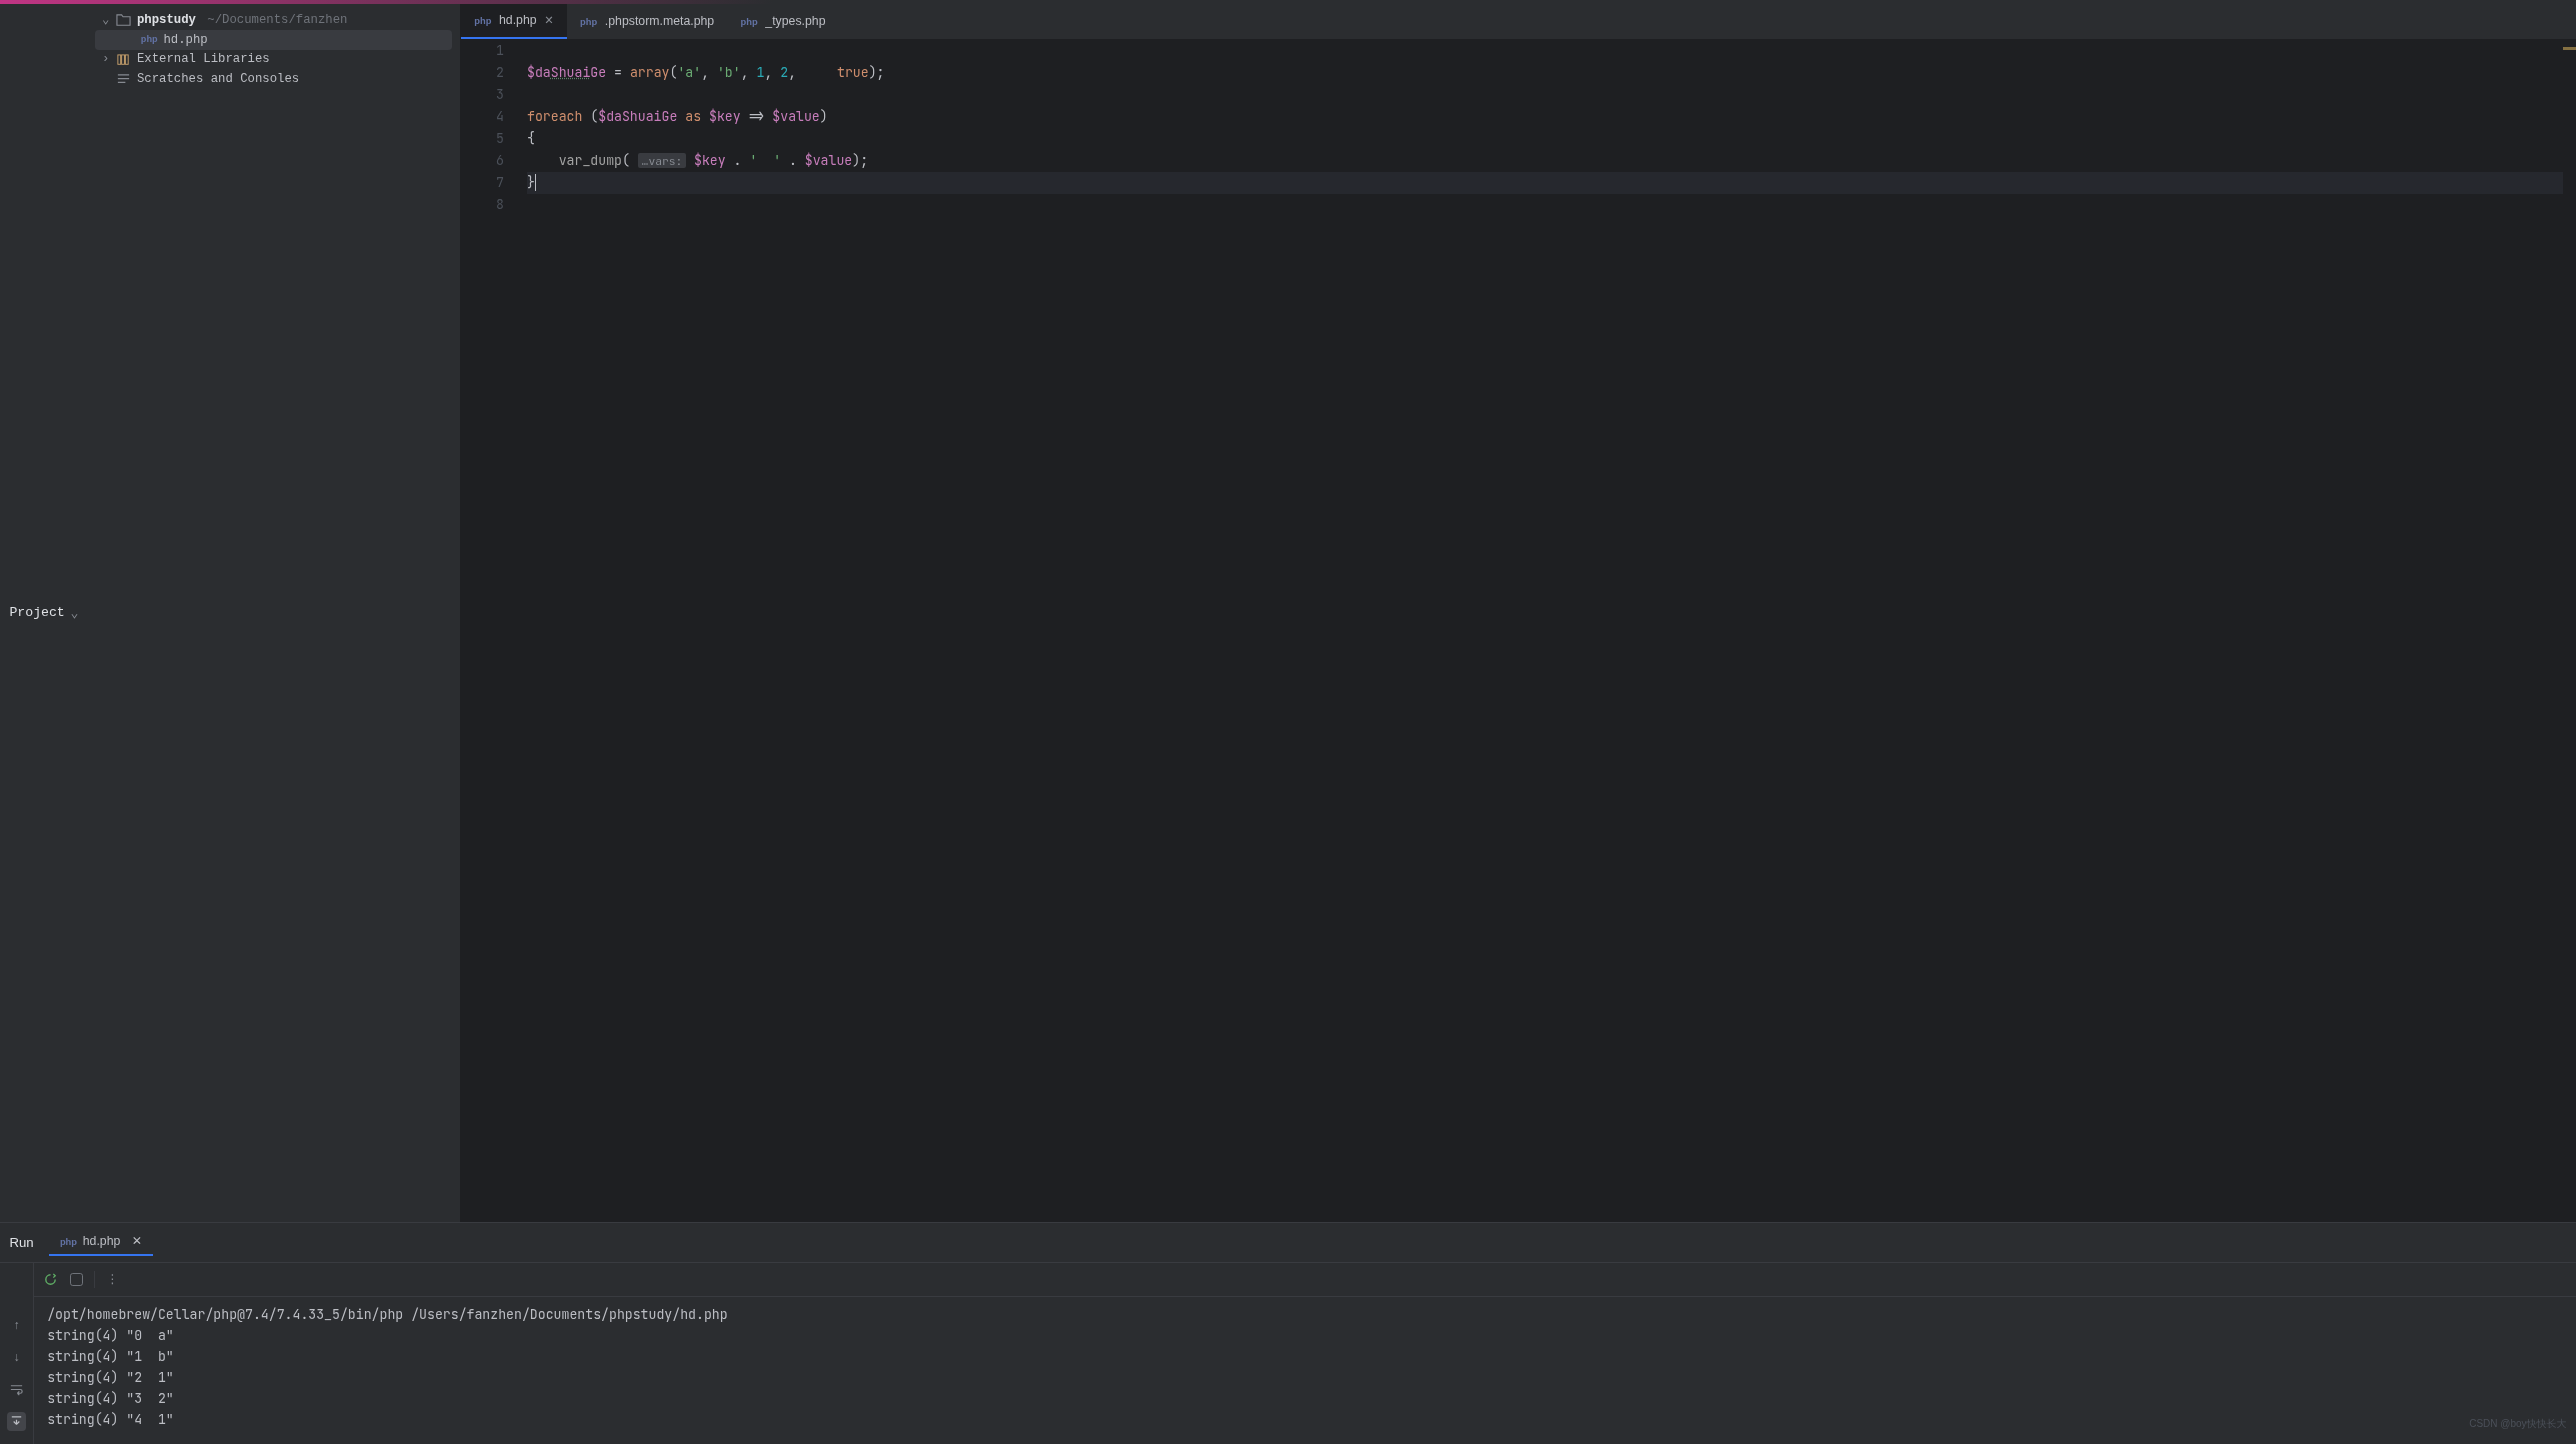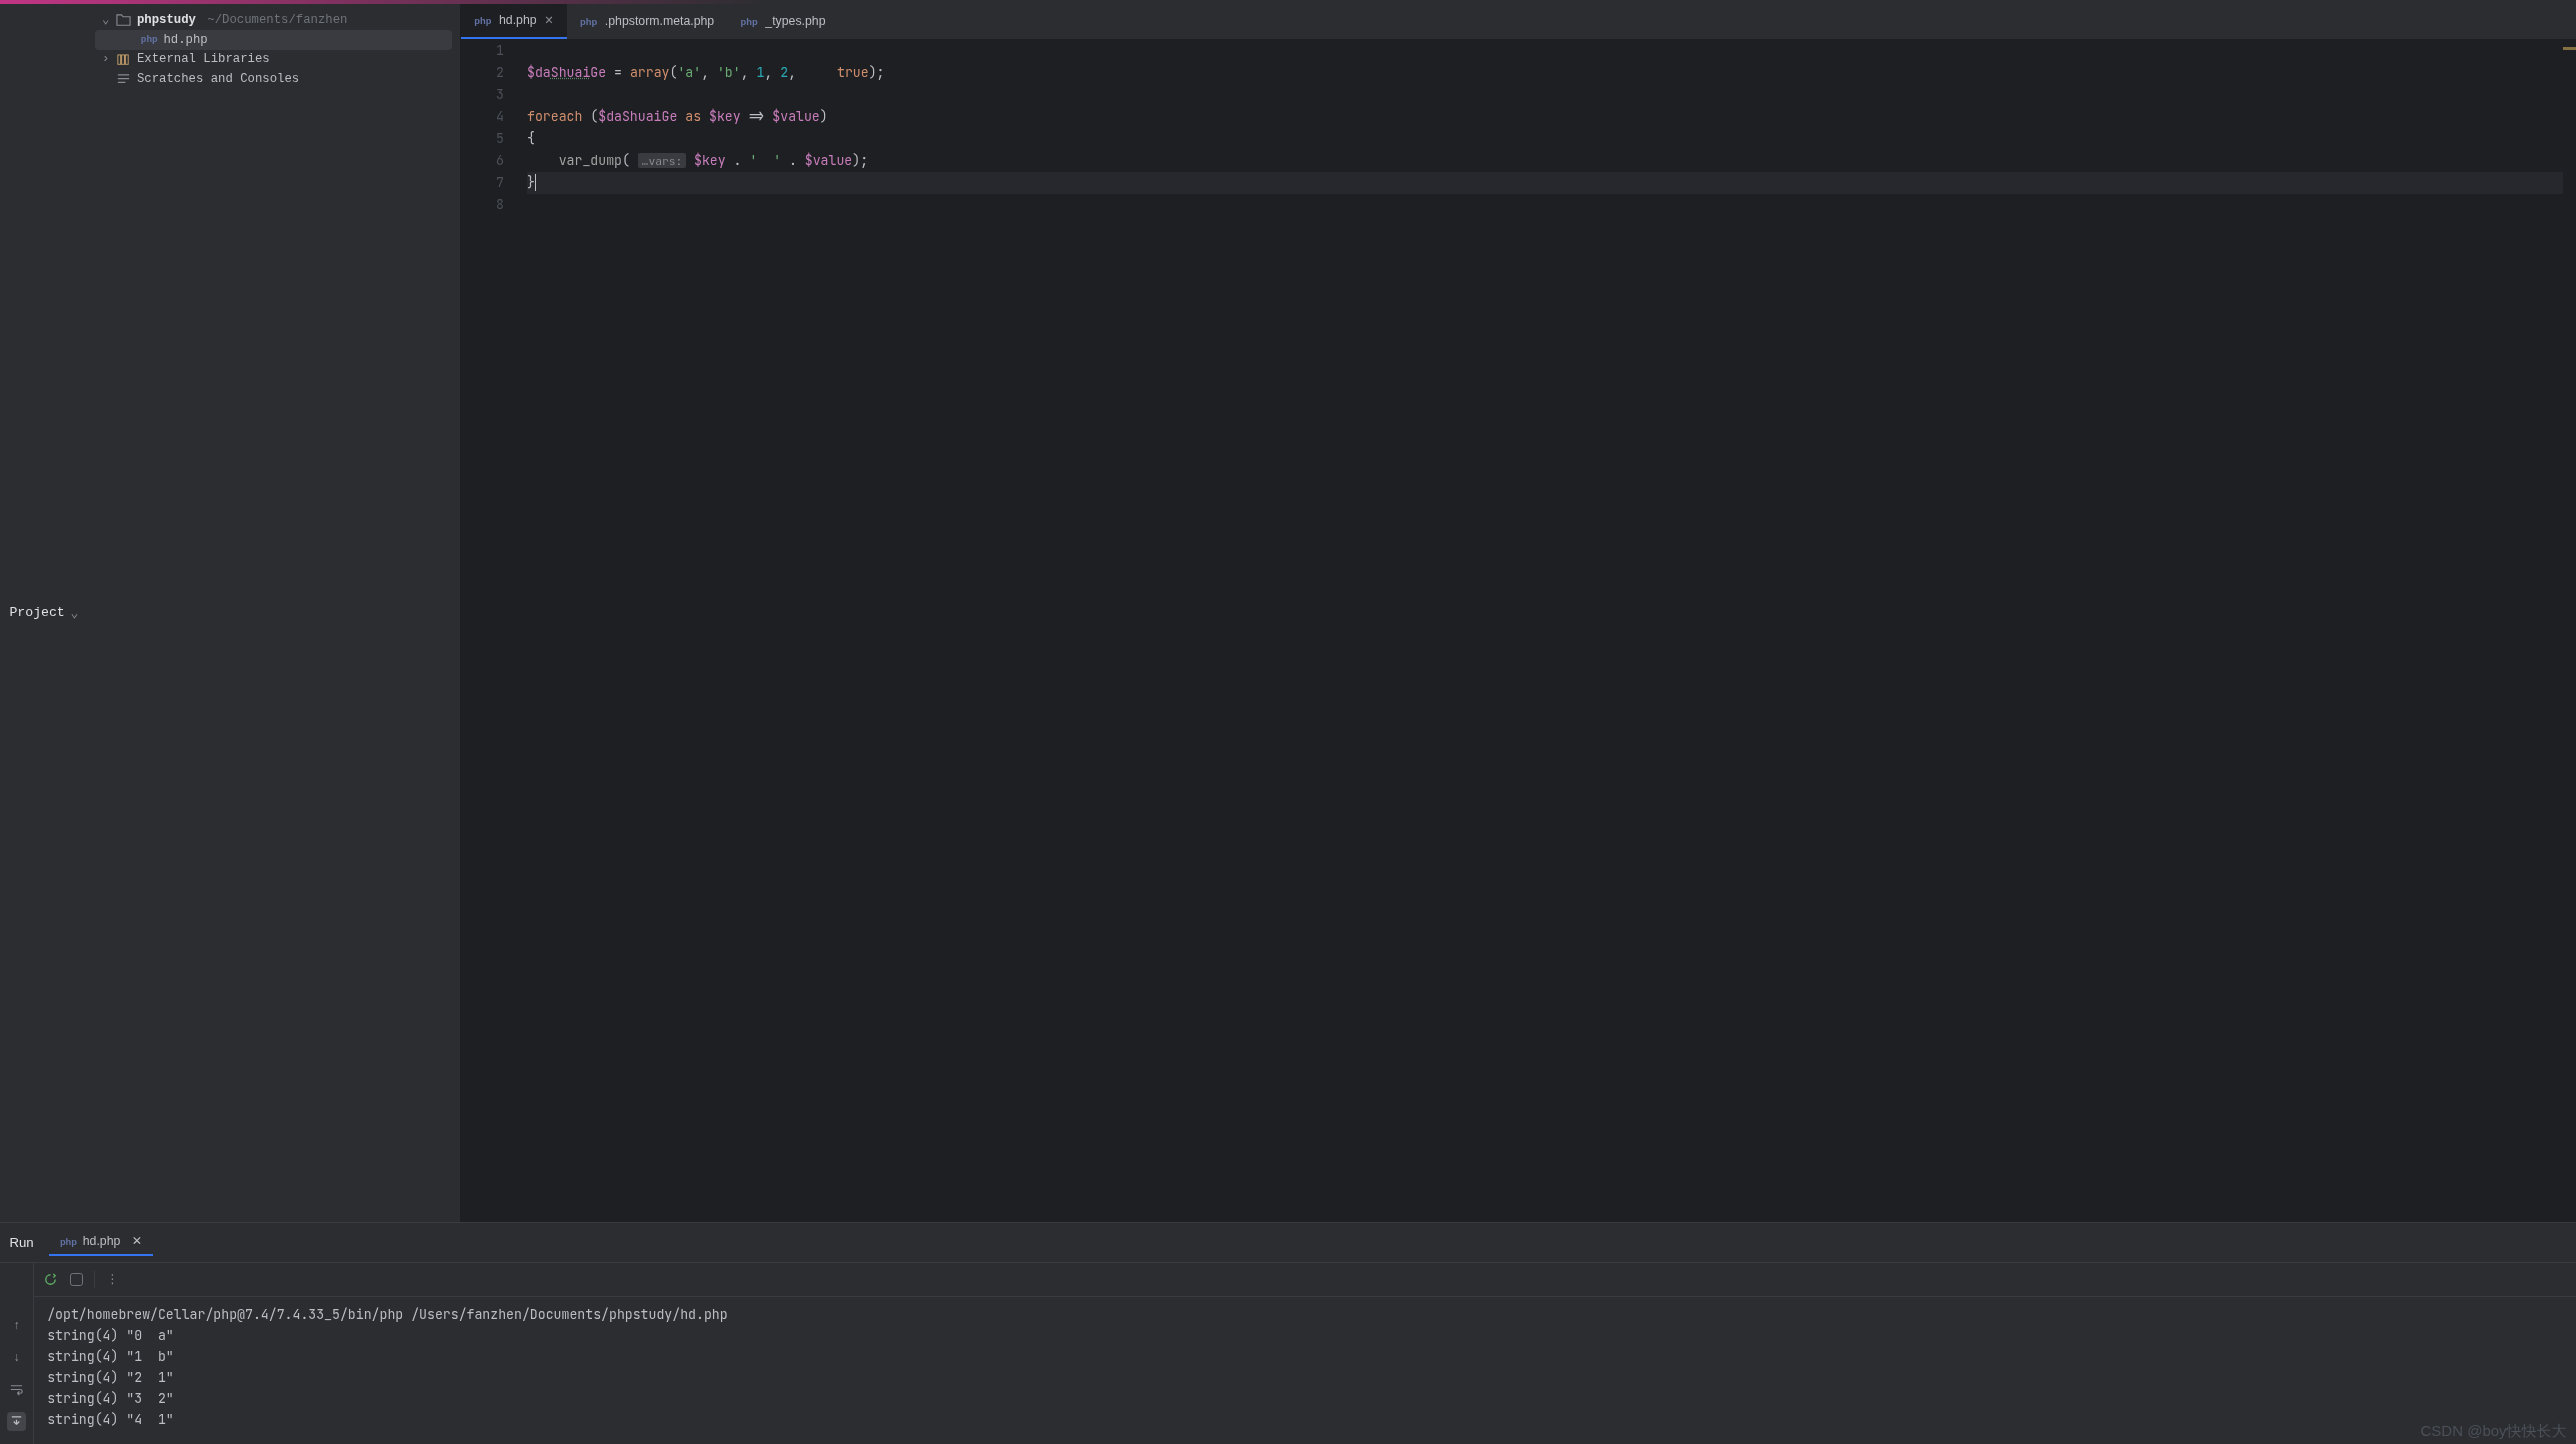--- a/index.html
+++ b/index.html
@@ -214,24 +214,24 @@
       flex: 1;
       padding: 7.6px 13.2px;
       font-family: "JetBrains Mono", Menlo, Consolas, monospace;
       font-size: 13.2px;
       line-height: 21px;
       white-space: pre;
       color: #bcbec4;
     }
     .watermark {
       position: absolute;
-      bottom: 3px;
+      bottom: 13px;
       right: 9.4px;
       color: #4b5059;
-      font-size: 15px;
+      font-size: 10px;
     }
     .rerun-icon { color: #5fad65; }
     .stop-icon {
       width: 13.2px; height: 13.2px;
       border: 1.4px solid #6f737a;
       border-radius: 2.8px;
     }
     .dots-icon { color: #868a91; letter-spacing: 1.9px; }
     svg { display: block; }
   </style>

